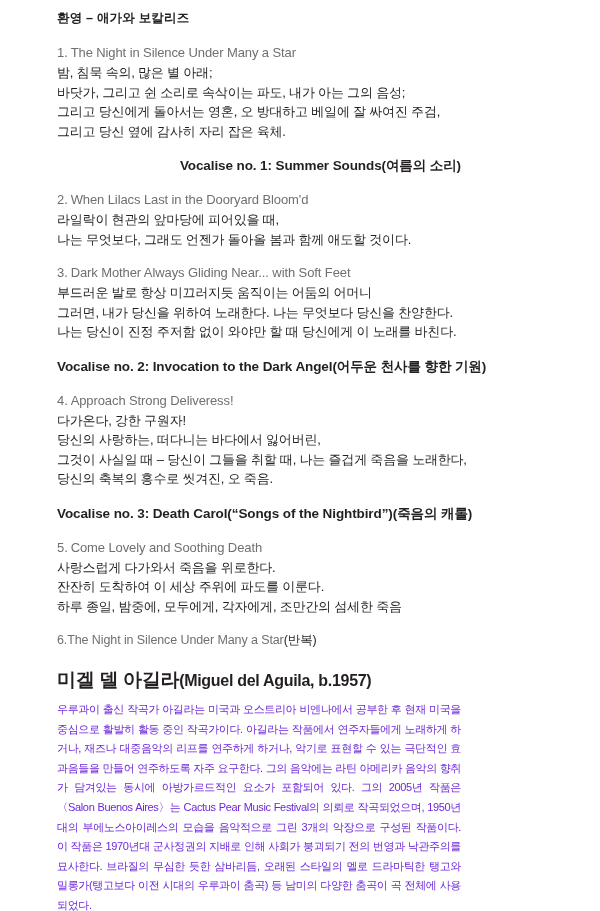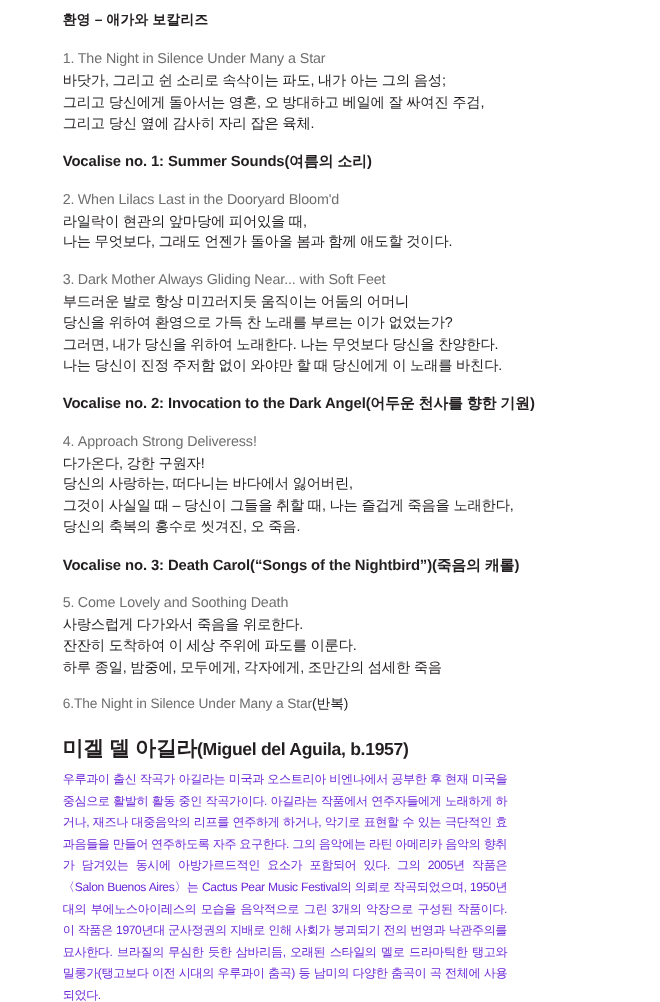--- a/index.html
+++ b/index.html
@@ -48,20 +48,21 @@
     letter-spacing: -0.2px;
     white-space: nowrap;
   }
   .vocalise {
     font-size: 13.5px;
     font-weight: bold;
     color: #231f20;
     letter-spacing: -0.1px;
     margin: 0 0 17px 0;
     white-space: nowrap;
+    text-align: right;
   }
   .vocalise .kr {
     font-weight: bold;
   }
   .repeat-line {
     font-size: 12.5px;
     color: #6f6f6f;
     letter-spacing: -0.1px;
     margin: 0 0 18px 0;
     white-space: nowrap;
@@ -96,20 +97,21 @@
 <body>
 
 <div class="page">
 
   <h1 class="program-title">환영 – 애가와 보칼리즈</h1>
 
   <div class="movement">
     <div class="mv-head">
       <span class="num">1.</span><span>The Night in Silence Under Many a Star</span>
     </div>
+    <div class="mv-line">밤, 침묵 속의, 많은 별 아래;</div>
     <div class="mv-line">바닷가, 그리고 쉰 소리로 속삭이는 파도, 내가 아는 그의 음성;</div>
     <div class="mv-line">그리고 당신에게 돌아서는 영혼, 오 방대하고 베일에 잘 싸여진 주검,</div>
     <div class="mv-line">그리고 당신 옆에 감사히 자리 잡은 육체.</div>
   </div>
 
   <div class="vocalise">
     <span>Vocalise no. 1: Summer Sounds</span><span class="kr">(여름의 소리)</span>
   </div>
 
   <div class="movement">
@@ -118,21 +120,20 @@
     </div>
     <div class="mv-line">라일락이 현관의 앞마당에 피어있을 때,</div>
     <div class="mv-line">나는 무엇보다, 그래도 언젠가 돌아올 봄과 함께 애도할 것이다.</div>
   </div>
 
   <div class="movement">
     <div class="mv-head">
       <span class="num">3.</span><span>Dark Mother Always Gliding Near... with Soft Feet</span>
     </div>
     <div class="mv-line">부드러운 발로 항상 미끄러지듯 움직이는 어둠의 어머니</div>
-    <div class="mv-line">당신을 위하여 환영으로 가득 찬 노래를 부르는 이가 없었는가?</div>
     <div class="mv-line">그러면, 내가 당신을 위하여 노래한다. 나는 무엇보다 당신을 찬양한다.</div>
     <div class="mv-line">나는 당신이 진정 주저함 없이 와야만 할 때 당신에게 이 노래를 바친다.</div>
   </div>
 
   <div class="vocalise">
     <span>Vocalise no. 2: Invocation to the Dark Angel</span><span class="kr">(어두운 천사를 향한 기원)</span>
   </div>
 
   <div class="movement">
     <div class="mv-head">

